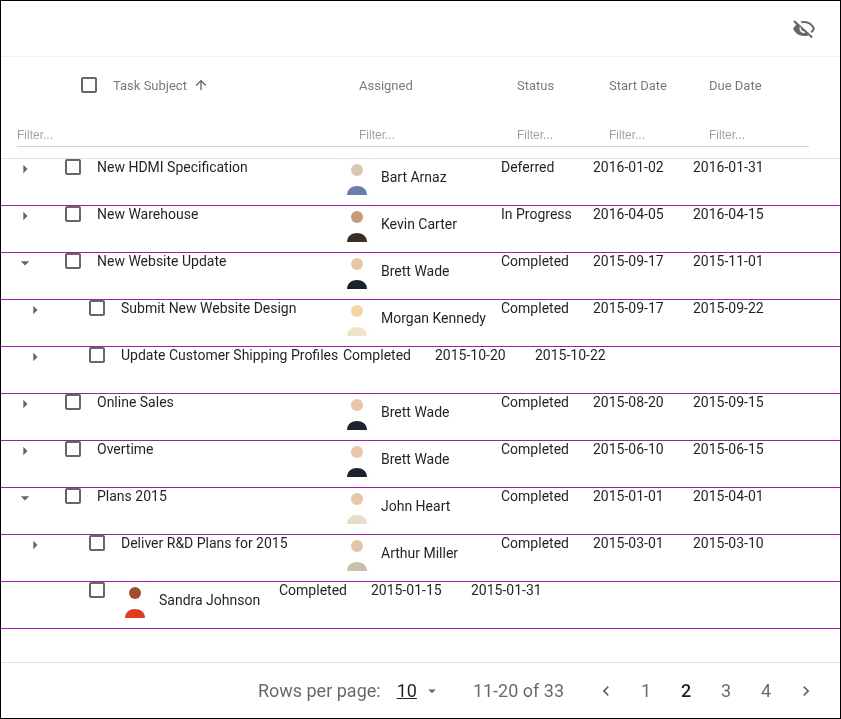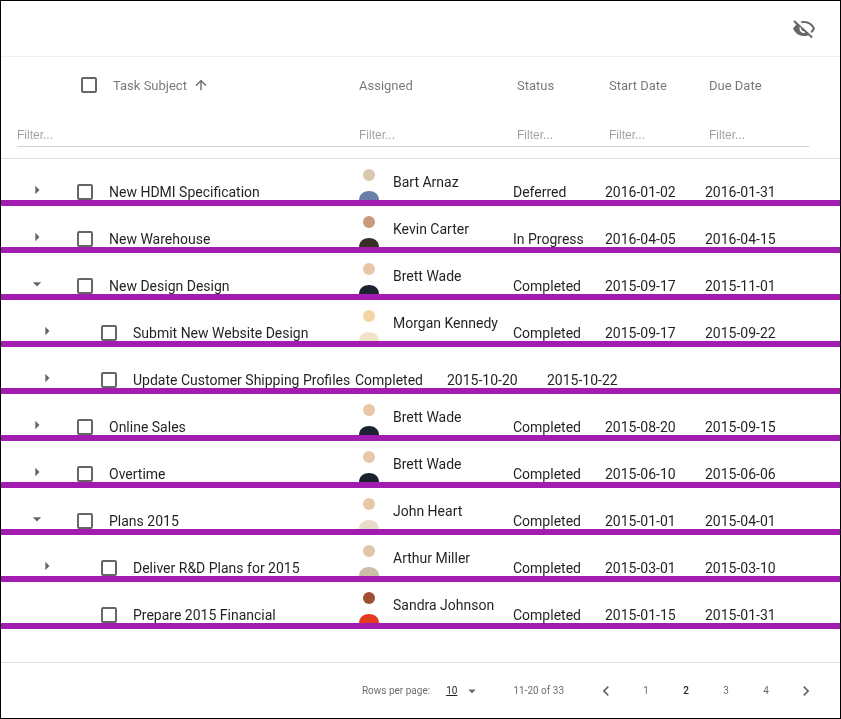--- a/index.html
+++ b/index.html
@@ -16,29 +16,29 @@
 .col-status { width: 92px; flex-shrink: 0; display: flex; align-items: center; }
 .col-start { width: 100px; flex-shrink: 0; display: flex; align-items: center; }
 .col-due { width: 100px; flex-shrink: 0; display: flex; align-items: center; }
 .th { color: rgba(0,0,0,0.54); font-size: 13px; }
 .sort-icon { margin-left: 6px; }
 .filter-row { display: flex; align-items: center; height: 46px; padding: 0 16px; border-bottom: 1px solid #e0e0e0; }
 .filter-input { width: 100%; border: none; border-bottom: 1px solid #d0d0d0; font-size: 12px; padding: 4px 0; outline: none; color: rgba(0,0,0,0.87); background: transparent; }
 .filter-input::placeholder { color: rgba(0,0,0,0.38); }
 .col-subject .filter-input { margin-left: -96px; width: calc(100% + 96px); }
 .body-scroll { flex: 1; overflow-y: auto; }
-.row { display: flex; align-items: flex-end; min-height: 47px; padding: 0 12px; border-bottom: 6px solid #a21caf; }
+.row { display: flex; align-items: flex-start; min-height: 47px; padding: 0 0; border-bottom: 1px solid #a21caf; }
 .row.child .col-expand { padding-left: 24px; justify-content: flex-start; width: 72px; }
 .row.child .col-check { width: 48px; }
 .row.child .col-subject { width: 222px; }
 .checkbox { width: 16px; height: 16px; border: 2px solid rgba(0,0,0,0.6); border-radius: 2px; cursor: pointer; }
 .chevron { cursor: pointer; display: flex; }
 .avatar { width: 28px; height: 36px; border-radius: 3px; flex-shrink: 0; background: #ddd; display: flex; align-items: flex-start; justify-content: center; overflow: hidden; }
 .avatar svg { width: 100%; height: 100%; }
-.footer { height: 56px; border-top: 1px solid #e0e0e0; display: flex; align-items: center; justify-content: flex-end; padding: 0 16px; color: rgba(0,0,0,0.6); font-size: 10px; gap: 8px; }
+.footer { height: 56px; border-top: 1px solid #e0e0e0; display: flex; align-items: center; justify-content: flex-end; padding: 0 16px; color: rgba(0,0,0,0.6); font-size: 18px; gap: 8px; }
 .rpp-label { margin-right: 8px; }
 .rpp-select { display: flex; align-items: center; gap: 6px; margin-right: 24px; cursor: pointer; color: rgba(0,0,0,0.87); text-decoration: underline; }
 .page-info { margin-right: 16px; }
 .pager { display: flex; align-items: center; gap: 4px; }
 .page-btn { width: 36px; height: 36px; display: flex; align-items: center; justify-content: center; cursor: pointer; border-radius: 4px; color: rgba(0,0,0,0.6); }
 .page-btn.active { color: rgba(0,0,0,0.87); font-weight: 500; }
 </style>
 </head>
 <body>
 
@@ -173,21 +173,21 @@
           <span class="chevron icon">
             <svg width="20" height="20" viewBox="0 0 24 24">
               <path fill="rgba(0,0,0,0.6)" d="M7 10l5 5 5-5z"></path>
             </svg>
           </span>
         </div>
         <div class="col-check">
           <div class="checkbox"></div>
         </div>
         <div class="col-subject">
-          <span>New Design Design</span>
+          <span>New Website Update</span>
         </div>
         <div class="col-assigned">
           <div class="avatar">
             <svg viewBox="0 0 28 36">
               <rect width="28" height="36" fill="#fff"></rect>
               <circle cx="14" cy="11" r="6" fill="#e8c7a8"></circle>
               <path d="M4 36 C4 24 24 24 24 36 Z" fill="#1b2230"></path>
             </svg>
           </div>
           <span>Brett Wade</span>
@@ -318,21 +318,21 @@
           </div>
           <span>Brett Wade</span>
         </div>
         <div class="col-status">
           <span>Completed</span>
         </div>
         <div class="col-start">
           <span>2015-06-10</span>
         </div>
         <div class="col-due">
-          <span>2015-06-06</span>
+          <span>2015-06-15</span>
         </div>
       </div>
       <div class="row">
         <div class="col-expand">
           <span class="chevron icon">
             <svg width="20" height="20" viewBox="0 0 24 24">
               <path fill="rgba(0,0,0,0.6)" d="M7 10l5 5 5-5z"></path>
             </svg>
           </span>
         </div>
@@ -393,23 +393,20 @@
           <span>2015-03-01</span>
         </div>
         <div class="col-due">
           <span>2015-03-10</span>
         </div>
       </div>
       <div class="row child">
         <div class="col-expand"></div>
         <div class="col-check">
           <div class="checkbox"></div>
-        </div>
-        <div class="col-subject">
-          <span>Prepare 2015 Financial</span>
         </div>
         <div class="col-assigned">
           <div class="avatar">
             <svg viewBox="0 0 28 36">
               <rect width="28" height="36" fill="#fff"></rect>
               <circle cx="14" cy="11" r="6" fill="#a05030"></circle>
               <path d="M4 36 C4 24 24 24 24 36 Z" fill="#e23b1f"></path>
             </svg>
           </div>
           <span>Sandra Johnson</span>

